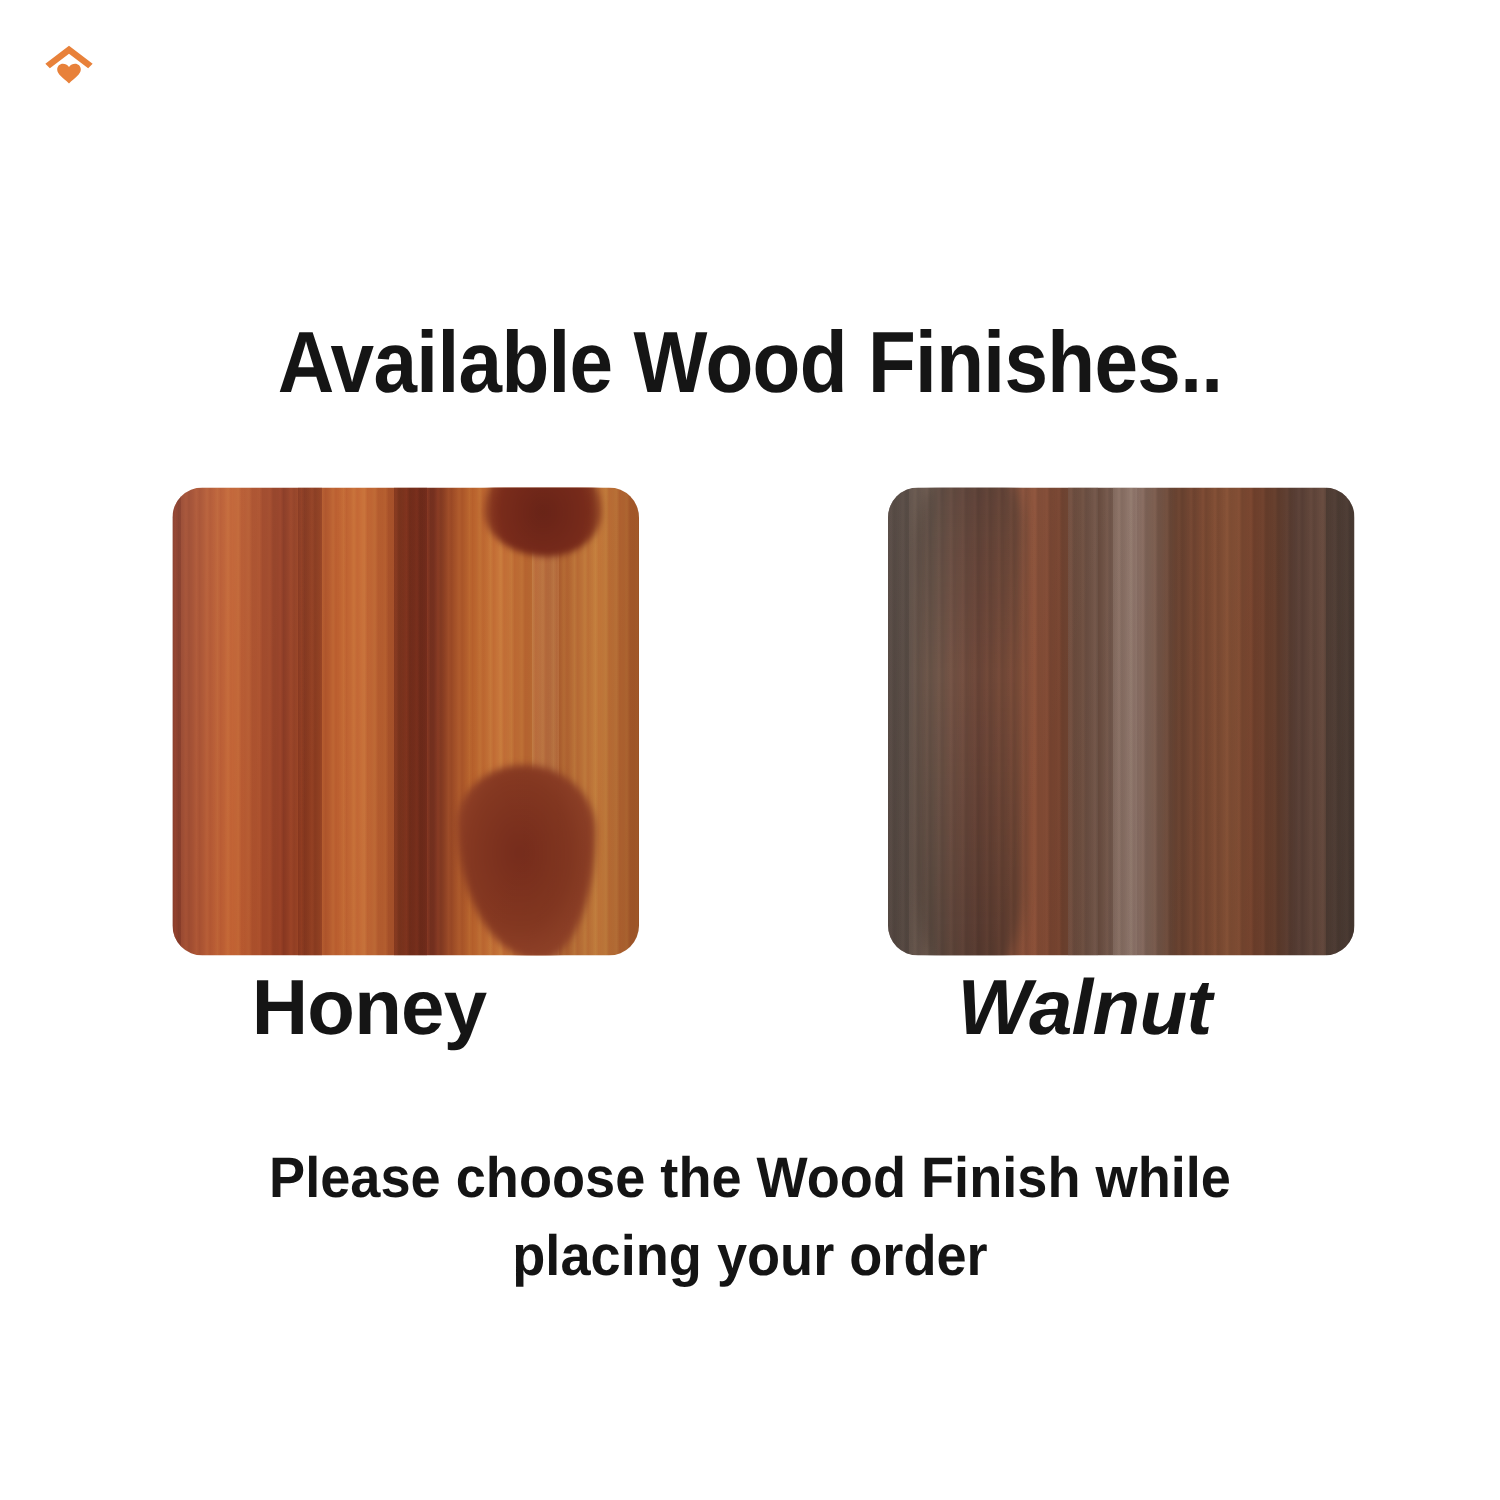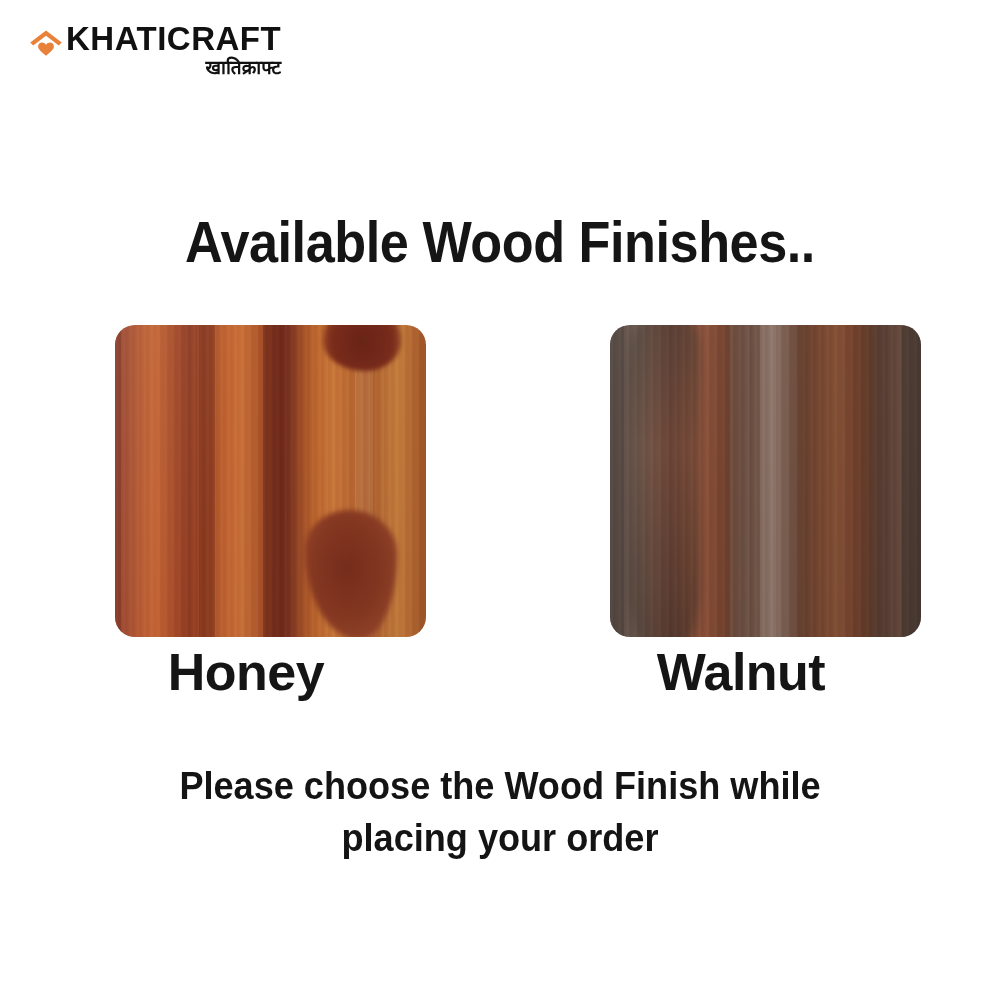--- a/index.html
+++ b/index.html
@@ -77,21 +77,21 @@
     top: 325px;
     width: 1000px;
     height: 375px;
   }
   .swatch-card {
     position: absolute;
     top: 0;
     width: 262px;
   }
   .swatch-card.honey  { left: 115px; }
-  .swatch-card.walnut { left: 610px; }
+  .swatch-card.walnut { left: 592px; font-style: italic; }
 
   .swatch-chip {
     width: 311px;
     height: 312px;
     border-radius: 20px;
     overflow: hidden;
     position: relative;
   }
   .grain-layer {
     position: absolute;
@@ -252,24 +252,20 @@
       <path d="M24 6 L45 22 L41 26 L24 13 L7 26 L3 22 Z" fill="#E8813A"></path>
       <path d="M24 39.5
                C18.5 34.6 13.5 31.3 13.5 27.2
                C13.5 24.2 15.8 22.1 18.6 22.1
                C20.6 22.1 22.6 23.1 24 24.9
                C25.4 23.1 27.4 22.1 29.4 22.1
                C32.2 22.1 34.5 24.2 34.5 27.2
                C34.5 31.3 29.5 34.6 24 39.5 Z" fill="#E8813A"></path>
     </svg>
   </span>
-  <span class="brand-words">
-    <span class="brand-name">KHATICRAFT</span>
-    <span class="brand-sub">खातिक्राफ्ट</span>
-  </span>
 </div>
 
 <div class="headline">Available Wood Finishes..</div>
 
 <div class="swatch-row">
 
   <div class="swatch-card honey">
     <div class="swatch-chip">
       <div class="grain-layer honey-base"></div>
       <div class="grain-layer honey-streaks"></div>

